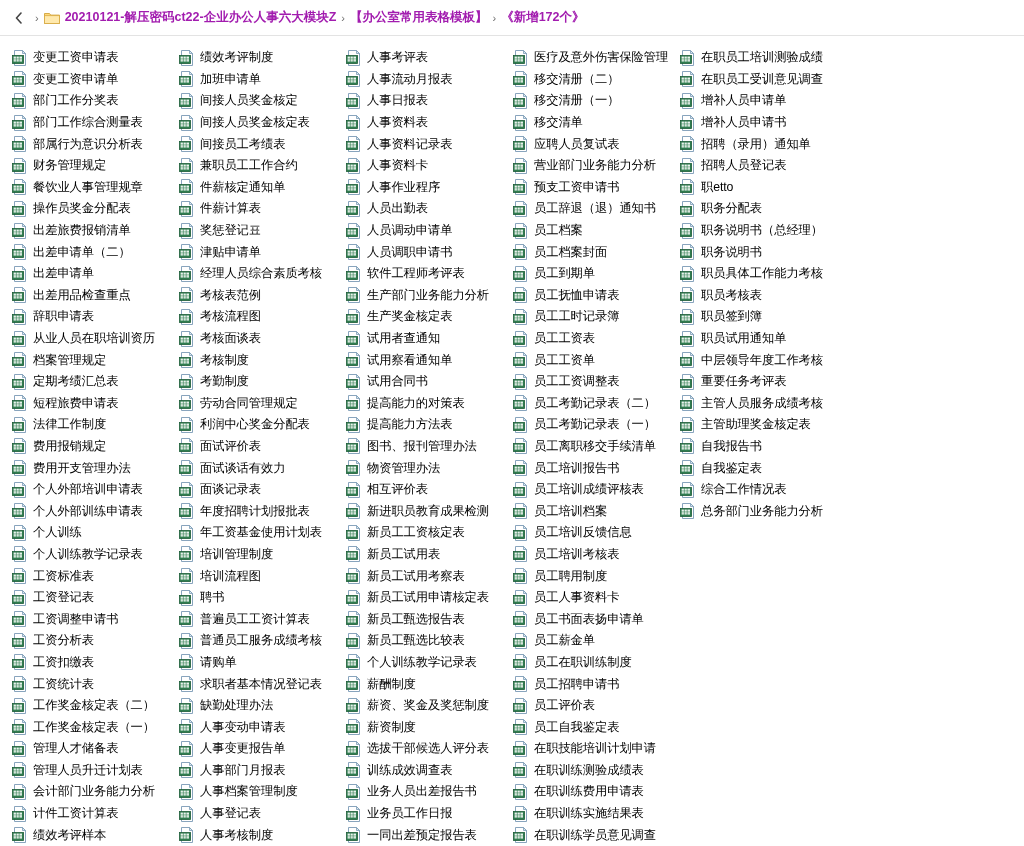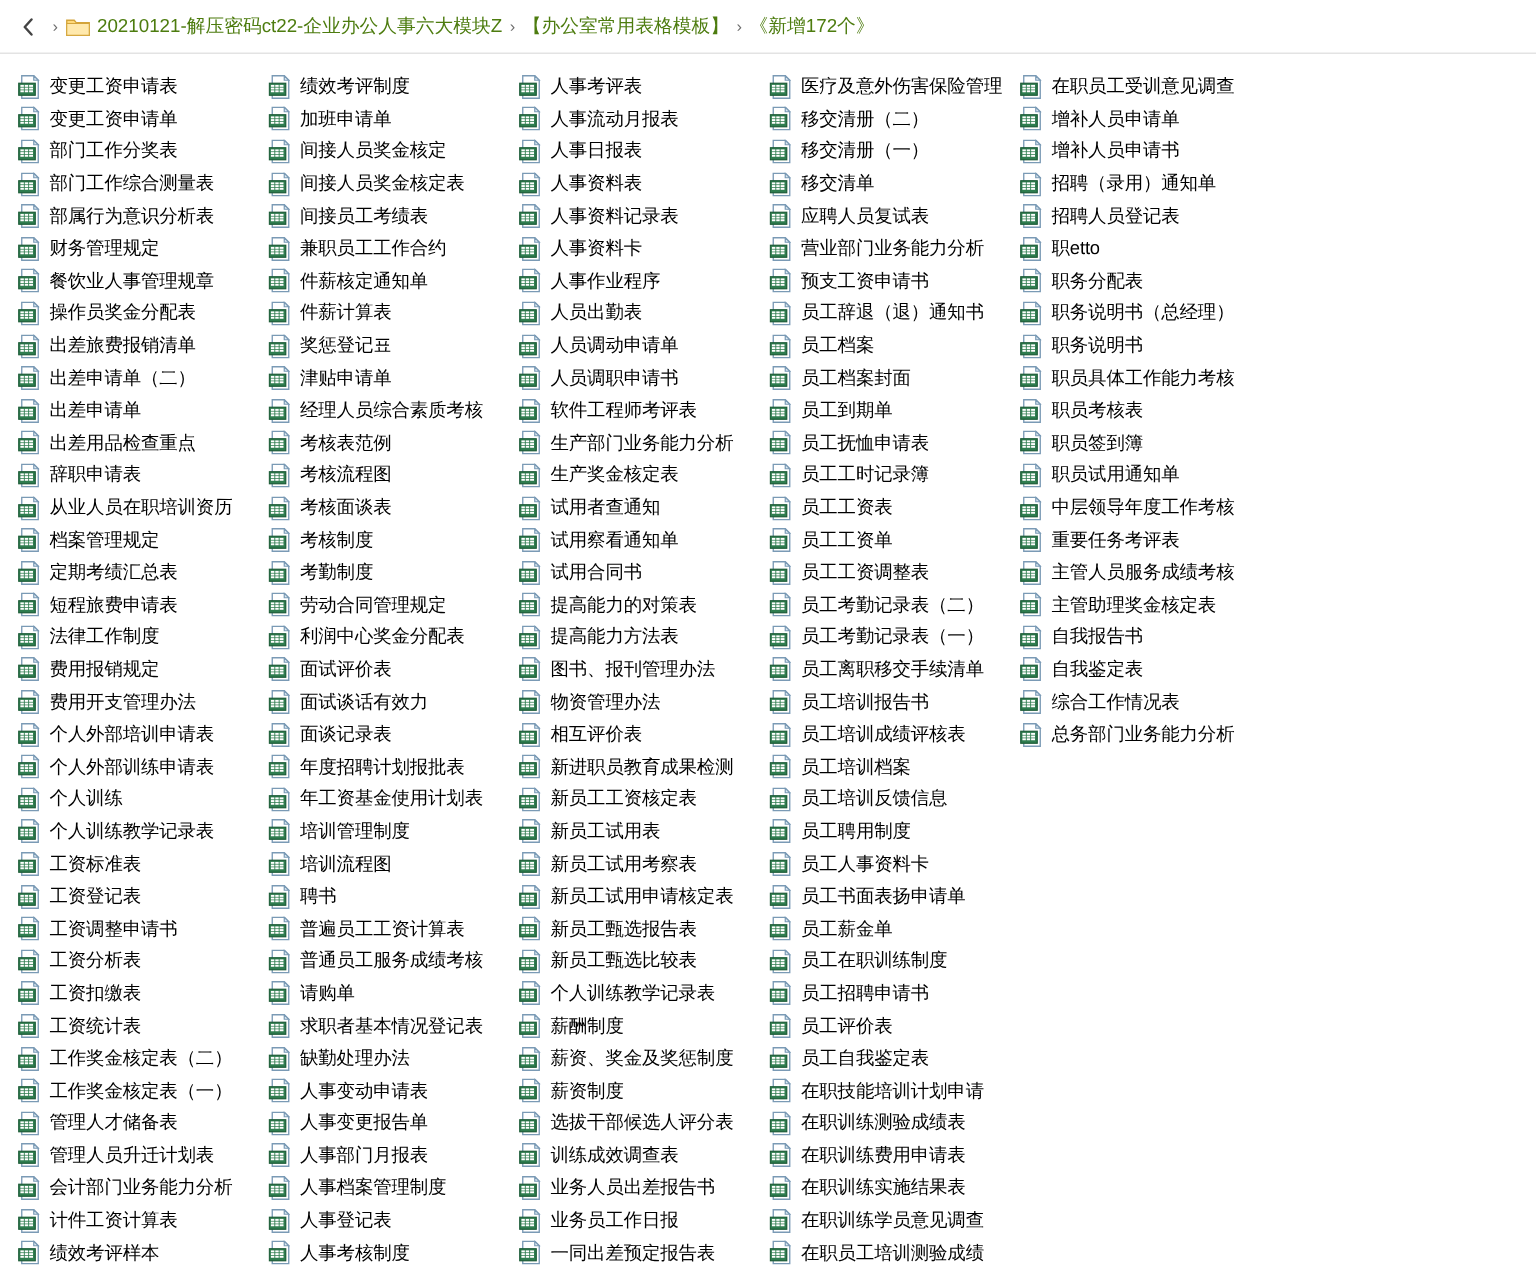--- a/index.html
+++ b/index.html
@@ -36,21 +36,22 @@
     flex: 0 0 auto;
   }
   .bc-sep {
     color: #6d6d6d;
     padding: 0 5px;
     font-size: 11px;
     flex: 0 0 auto;
   }
   .bc-item {
     flex: 0 0 auto;
-    color: #4d7c0f;
+    color: #a21caf;
+    font-weight: bold;
   }
   .bc-folder-icon {
     width: 16px; height: 14px;
     margin-right: 5px;
     flex: 0 0 auto;
     display: inline-block;
     vertical-align: -2px;
   }
   
   .file-area {
@@ -2672,20 +2673,39 @@
                 <rect x="4.5" y="6.6" width="2.3" height="1.3"></rect>
                 <rect x="7.4" y="6.6" width="2.6" height="1.3"></rect>
                 <rect x="1.6" y="8.4" width="2.3" height="1.3"></rect>
                 <rect x="4.5" y="8.4" width="2.3" height="1.3"></rect>
                 <rect x="7.4" y="8.4" width="2.6" height="1.3"></rect>
                 <rect x="1.6" y="10.2" width="2.3" height="1.3"></rect>
                 <rect x="4.5" y="10.2" width="2.3" height="1.3"></rect>
                 <rect x="7.4" y="10.2" width="2.6" height="1.3"></rect>
               </g>
             </svg></span>
+          <span class="file-label">员工培训考核表</span>
+        </div>
+        <div class="file-item">
+          <span class="file-icon"><svg width="16" height="16" viewBox="0 0 16 16" aria-hidden="true">
+              <path d="M2.5 0.5 h8 l3 3 v12 h-11 z" fill="#ffffff" stroke="#7a9ab5" stroke-width="0.9"></path>
+              <path d="M10.5 0.5 v3 h3 z" fill="#dce9f2" stroke="#7a9ab5" stroke-width="0.8"></path>
+              <rect x="0.5" y="5.5" width="11" height="8" fill="#2f7d4f" stroke="#1d5c37" stroke-width="0.8"></rect>
+              <g fill="#ffffff">
+                <rect x="1.6" y="6.6" width="2.3" height="1.3"></rect>
+                <rect x="4.5" y="6.6" width="2.3" height="1.3"></rect>
+                <rect x="7.4" y="6.6" width="2.6" height="1.3"></rect>
+                <rect x="1.6" y="8.4" width="2.3" height="1.3"></rect>
+                <rect x="4.5" y="8.4" width="2.3" height="1.3"></rect>
+                <rect x="7.4" y="8.4" width="2.6" height="1.3"></rect>
+                <rect x="1.6" y="10.2" width="2.3" height="1.3"></rect>
+                <rect x="4.5" y="10.2" width="2.3" height="1.3"></rect>
+                <rect x="7.4" y="10.2" width="2.6" height="1.3"></rect>
+              </g>
+            </svg></span>
           <span class="file-label">员工聘用制度</span>
         </div>
         <div class="file-item">
           <span class="file-icon"><svg width="16" height="16" viewBox="0 0 16 16" aria-hidden="true">
               <path d="M2.5 0.5 h8 l3 3 v12 h-11 z" fill="#ffffff" stroke="#7a9ab5" stroke-width="0.9"></path>
               <path d="M10.5 0.5 v3 h3 z" fill="#dce9f2" stroke="#7a9ab5" stroke-width="0.8"></path>
               <rect x="0.5" y="5.5" width="11" height="8" fill="#2f7d4f" stroke="#1d5c37" stroke-width="0.8"></rect>
               <g fill="#ffffff">
                 <rect x="1.6" y="6.6" width="2.3" height="1.3"></rect>
                 <rect x="4.5" y="6.6" width="2.3" height="1.3"></rect>

